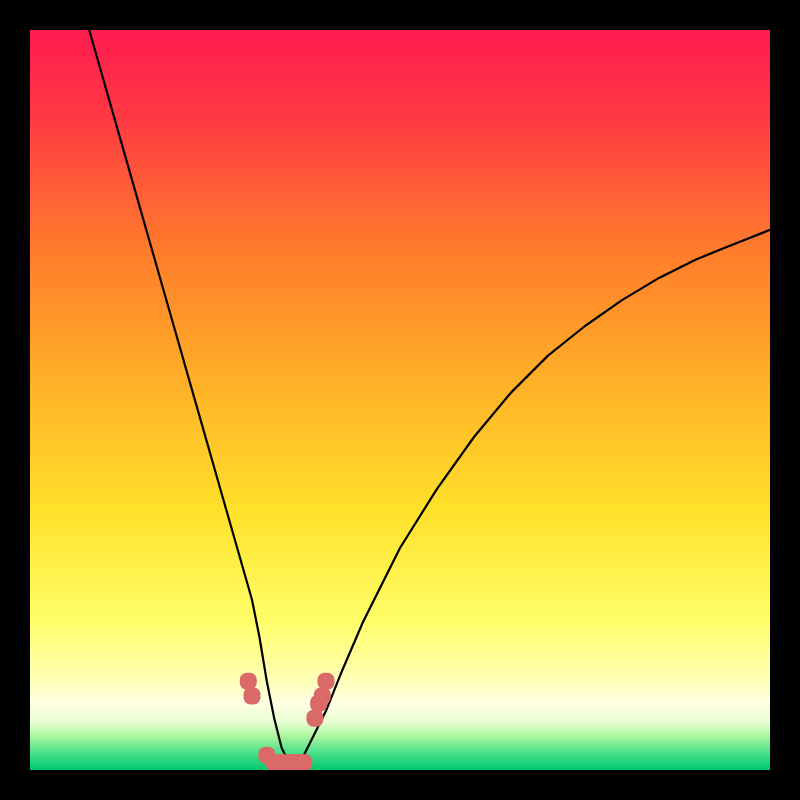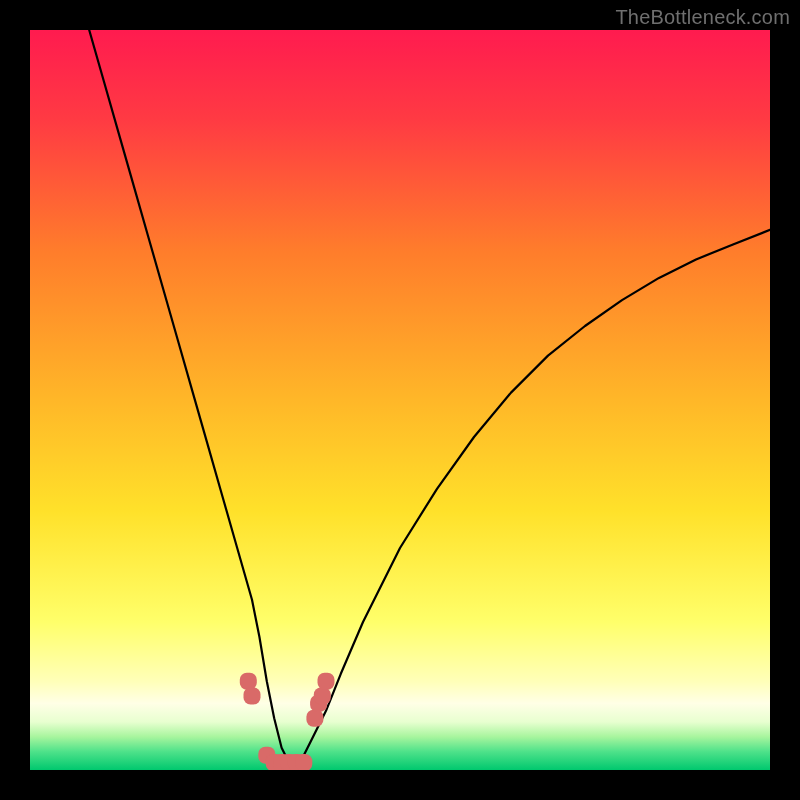--- a/index.html
+++ b/index.html
@@ -75,14 +75,13 @@
           <rect x="257.90" y="724.10" width="17" height="17" rx="7" ry="7" fill="#d96a68"></rect>
           <rect x="265.30" y="724.10" width="17" height="17" rx="7" ry="7" fill="#d96a68"></rect>
           <rect x="276.40" y="679.70" width="17" height="17" rx="7" ry="7" fill="#d96a68"></rect>
           <rect x="280.10" y="664.90" width="17" height="17" rx="7" ry="7" fill="#d96a68"></rect>
           <rect x="283.80" y="657.50" width="17" height="17" rx="7" ry="7" fill="#d96a68"></rect>
           <rect x="287.50" y="642.70" width="17" height="17" rx="7" ry="7" fill="#d96a68"></rect>
         </g>
     </svg>
   </div>
 
-  <div class="watermark">TheBottleneck.com</div>
 </div>
 
 </body></html>

